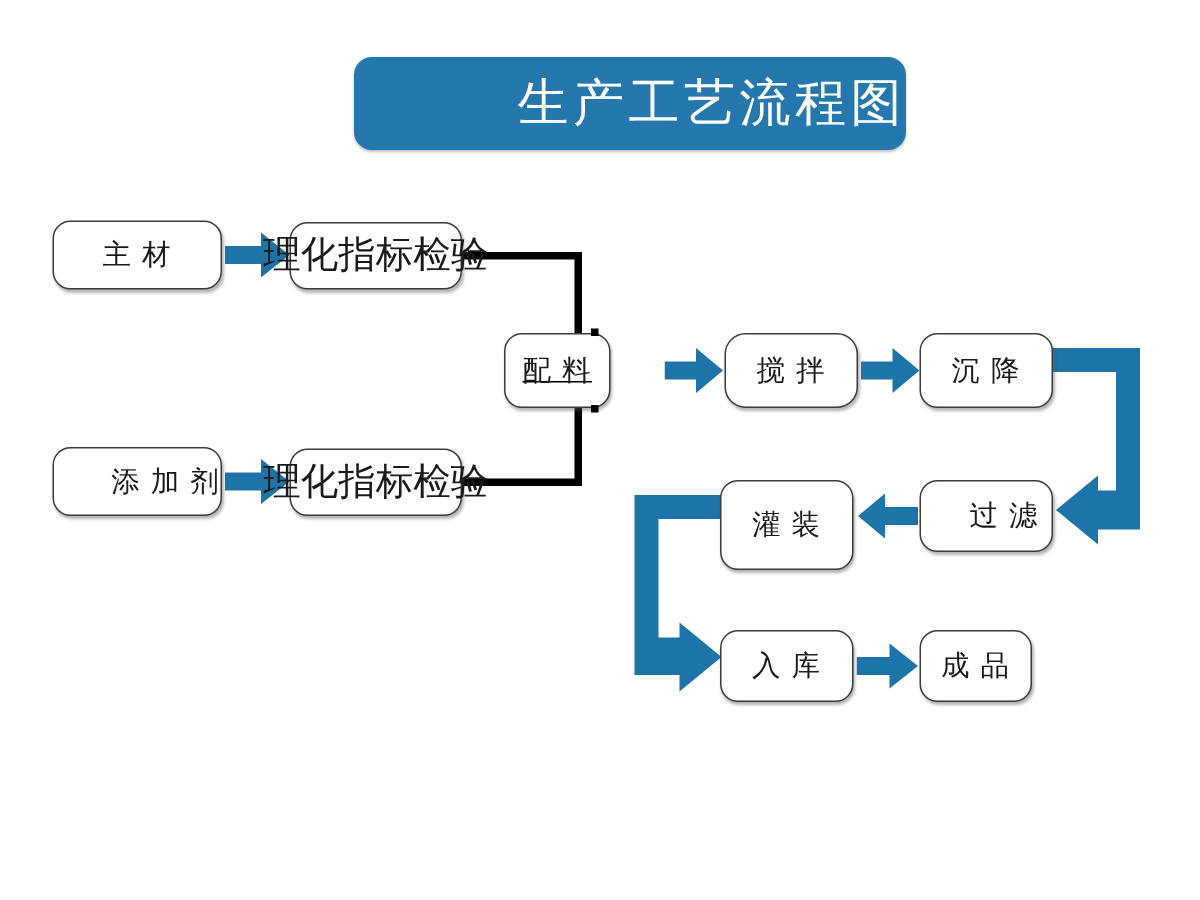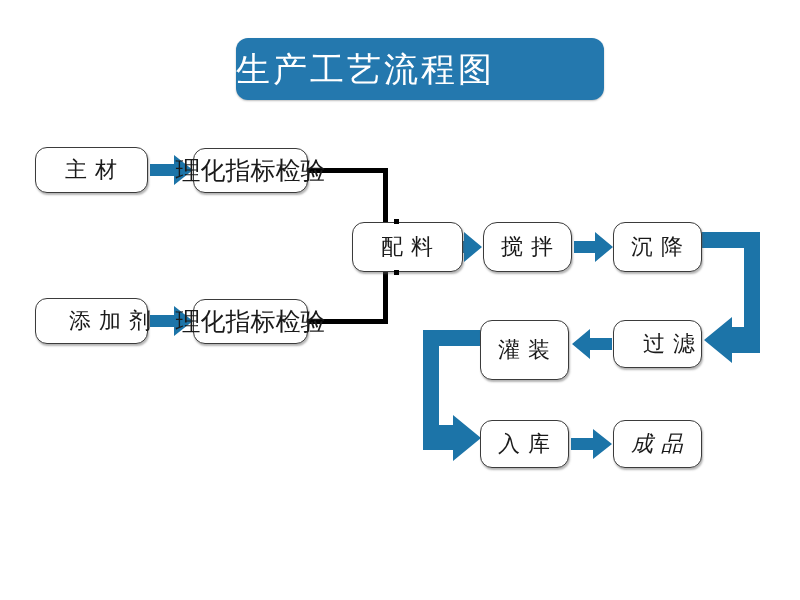--- a/index.html
+++ b/index.html
@@ -24,21 +24,21 @@
   #title-banner {
     position: absolute;
     left: 236px;
     top: 38px;
     width: 368px;
     height: 62px;
     background: #2478ae;
     border-radius: 12px;
     display: flex;
     align-items: center;
-    justify-content: flex-start;
+    justify-content: flex-end;
     box-shadow: 0 1px 2px rgba(0,0,0,0.25);
   }
   #title-text {
     color: #ffffff;
     font-size: 34px;
     letter-spacing: 3px;
     font-weight: 400;
     line-height: 1;
     white-space: nowrap;
   }
@@ -51,21 +51,21 @@
     border: 1.4px solid #3b3b3b;
     border-radius: 12px;
     display: flex;
     align-items: center;
     justify-content: center;
     box-shadow: 1px 2px 2px rgba(90,90,90,0.45);
     z-index: 6;
   }
   .node .label {
     color: #1a1a1a;
-    font-size: 22px;
+    font-size: 19px;
     line-height: 1;
     white-space: nowrap;
     letter-spacing: 1px;
   }
   .node.wide .label {
     font-size: 25px;
     letter-spacing: 0px;
   }
 
   
@@ -149,21 +149,21 @@
   </div>
 
   <div class="node" style="left:35px; top:298px; width:113px; height:46px;padding-left:38px;">
     <span class="label">添 加 剂</span>
   </div>
 
   <div class="node wide" style="left:193px; top:299px; width:115px; height:45px;">
     <span class="label">理化指标检验</span>
   </div>
 
-  <div class="node" style="left:352px; top:222px; width:111px; height:50px;">
+  <div class="node" style="left:336px; top:222px; width:71px; height:50px;text-decoration:underline;">
     <span class="label">配  料</span>
   </div>
 
   <div class="node" style="left:483px; top:222px; width:89px; height:50px;border-radius:14px;">
     <span class="label">搅  拌</span>
   </div>
 
   <div class="node" style="left:613px; top:222px; width:89px; height:50px;">
     <span class="label">沉  降</span>
   </div>
@@ -173,17 +173,17 @@
   </div>
 
   <div class="node" style="left:613px; top:320px; width:89px; height:48px;padding-left:24px;">
     <span class="label">过  滤</span>
   </div>
 
   <div class="node" style="left:480px; top:420px; width:89px; height:48px;">
     <span class="label">入  库</span>
   </div>
 
-  <div class="node" style="left:613px; top:420px; width:89px; height:48px;font-style:italic;">
+  <div class="node" style="left:613px; top:420px; width:75px; height:48px;">
     <span class="label">成  品</span>
   </div>
 
 </div>
 
 </body></html>

